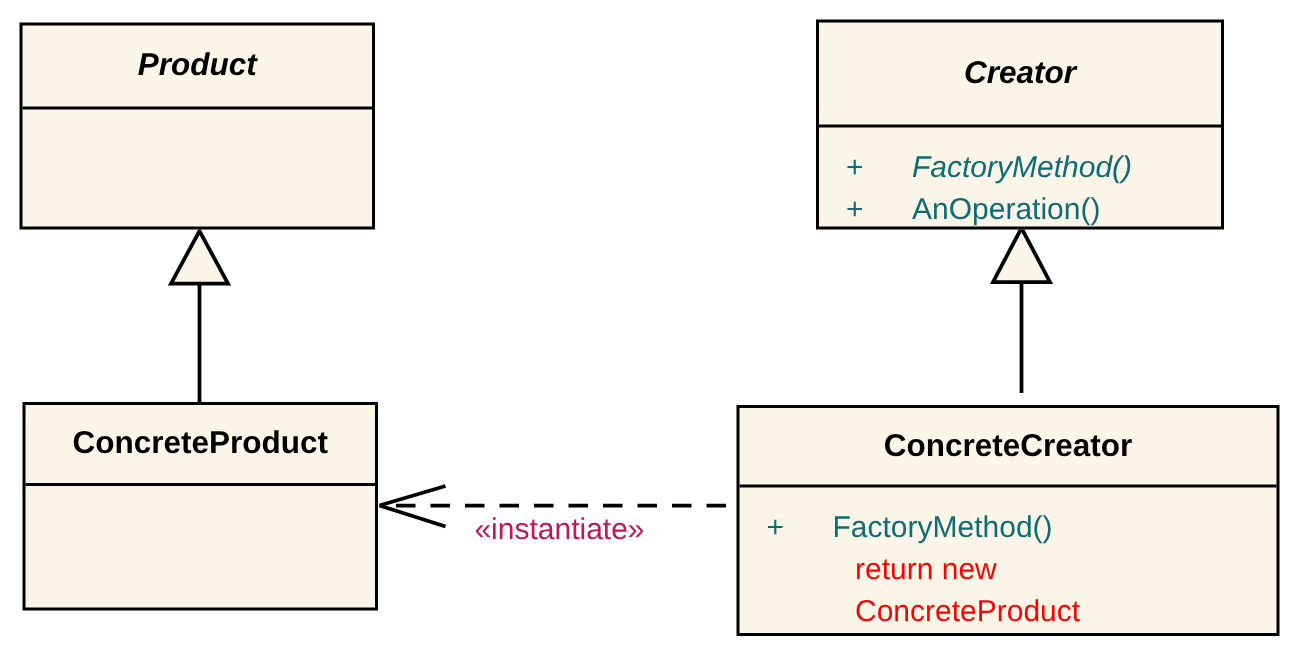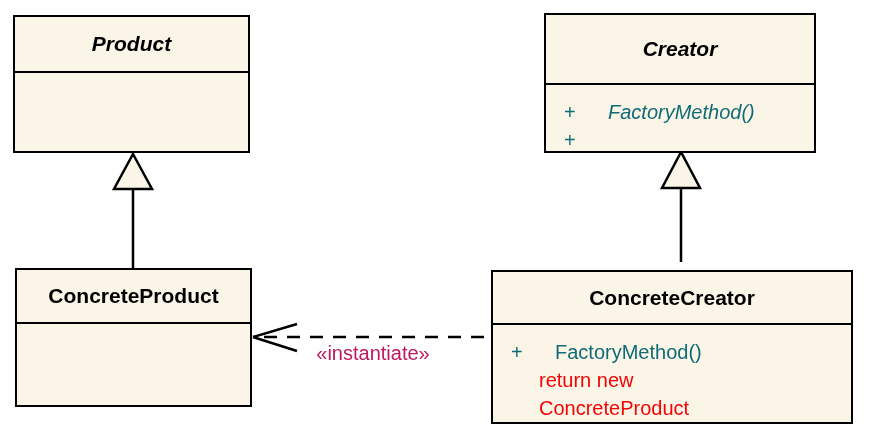--- a/index.html
+++ b/index.html
@@ -54,21 +54,21 @@
     padding-left:18px;
     white-space:nowrap;
   }
   .vis{
     width:44px;
     flex:0 0 auto;
   }
   .teal{color:var(--teal);}
   .red{color:var(--red);}
   .italic{font-style:italic;}
-  .indent{margin-left:28px;}
+  .indent{margin-left:59px;}
   .dep-label{
     position:absolute;
     left:283px;top:342px;
     width:180px;
     text-align:center;
     font-size:20px;
     color:#be185d;
     z-index:2;
   }
 </style>
@@ -103,20 +103,21 @@
 
   <div class="class-box abstract" style="left:544px;top:13px;width:272px;height:140px;">
     <div class="class-title" style="height:70px;">Creator</div>
     <div class="class-body">
       <div class="member-row">
         <span class="vis teal">+</span>
         <span class="teal italic">FactoryMethod()</span>
       </div>
       <div class="member-row">
         <span class="vis teal">+</span>
+        <span class="teal">AnOperation()</span>
       </div>
     </div>
   </div>
 
   <div class="class-box" style="left:15px;top:268px;width:237px;height:139px;">
     <div class="class-title" style="height:54px;">ConcreteProduct</div>
     <div class="class-body"></div>
   </div>
 
   <div class="class-box" style="left:491px;top:270px;width:362px;height:154px;">

